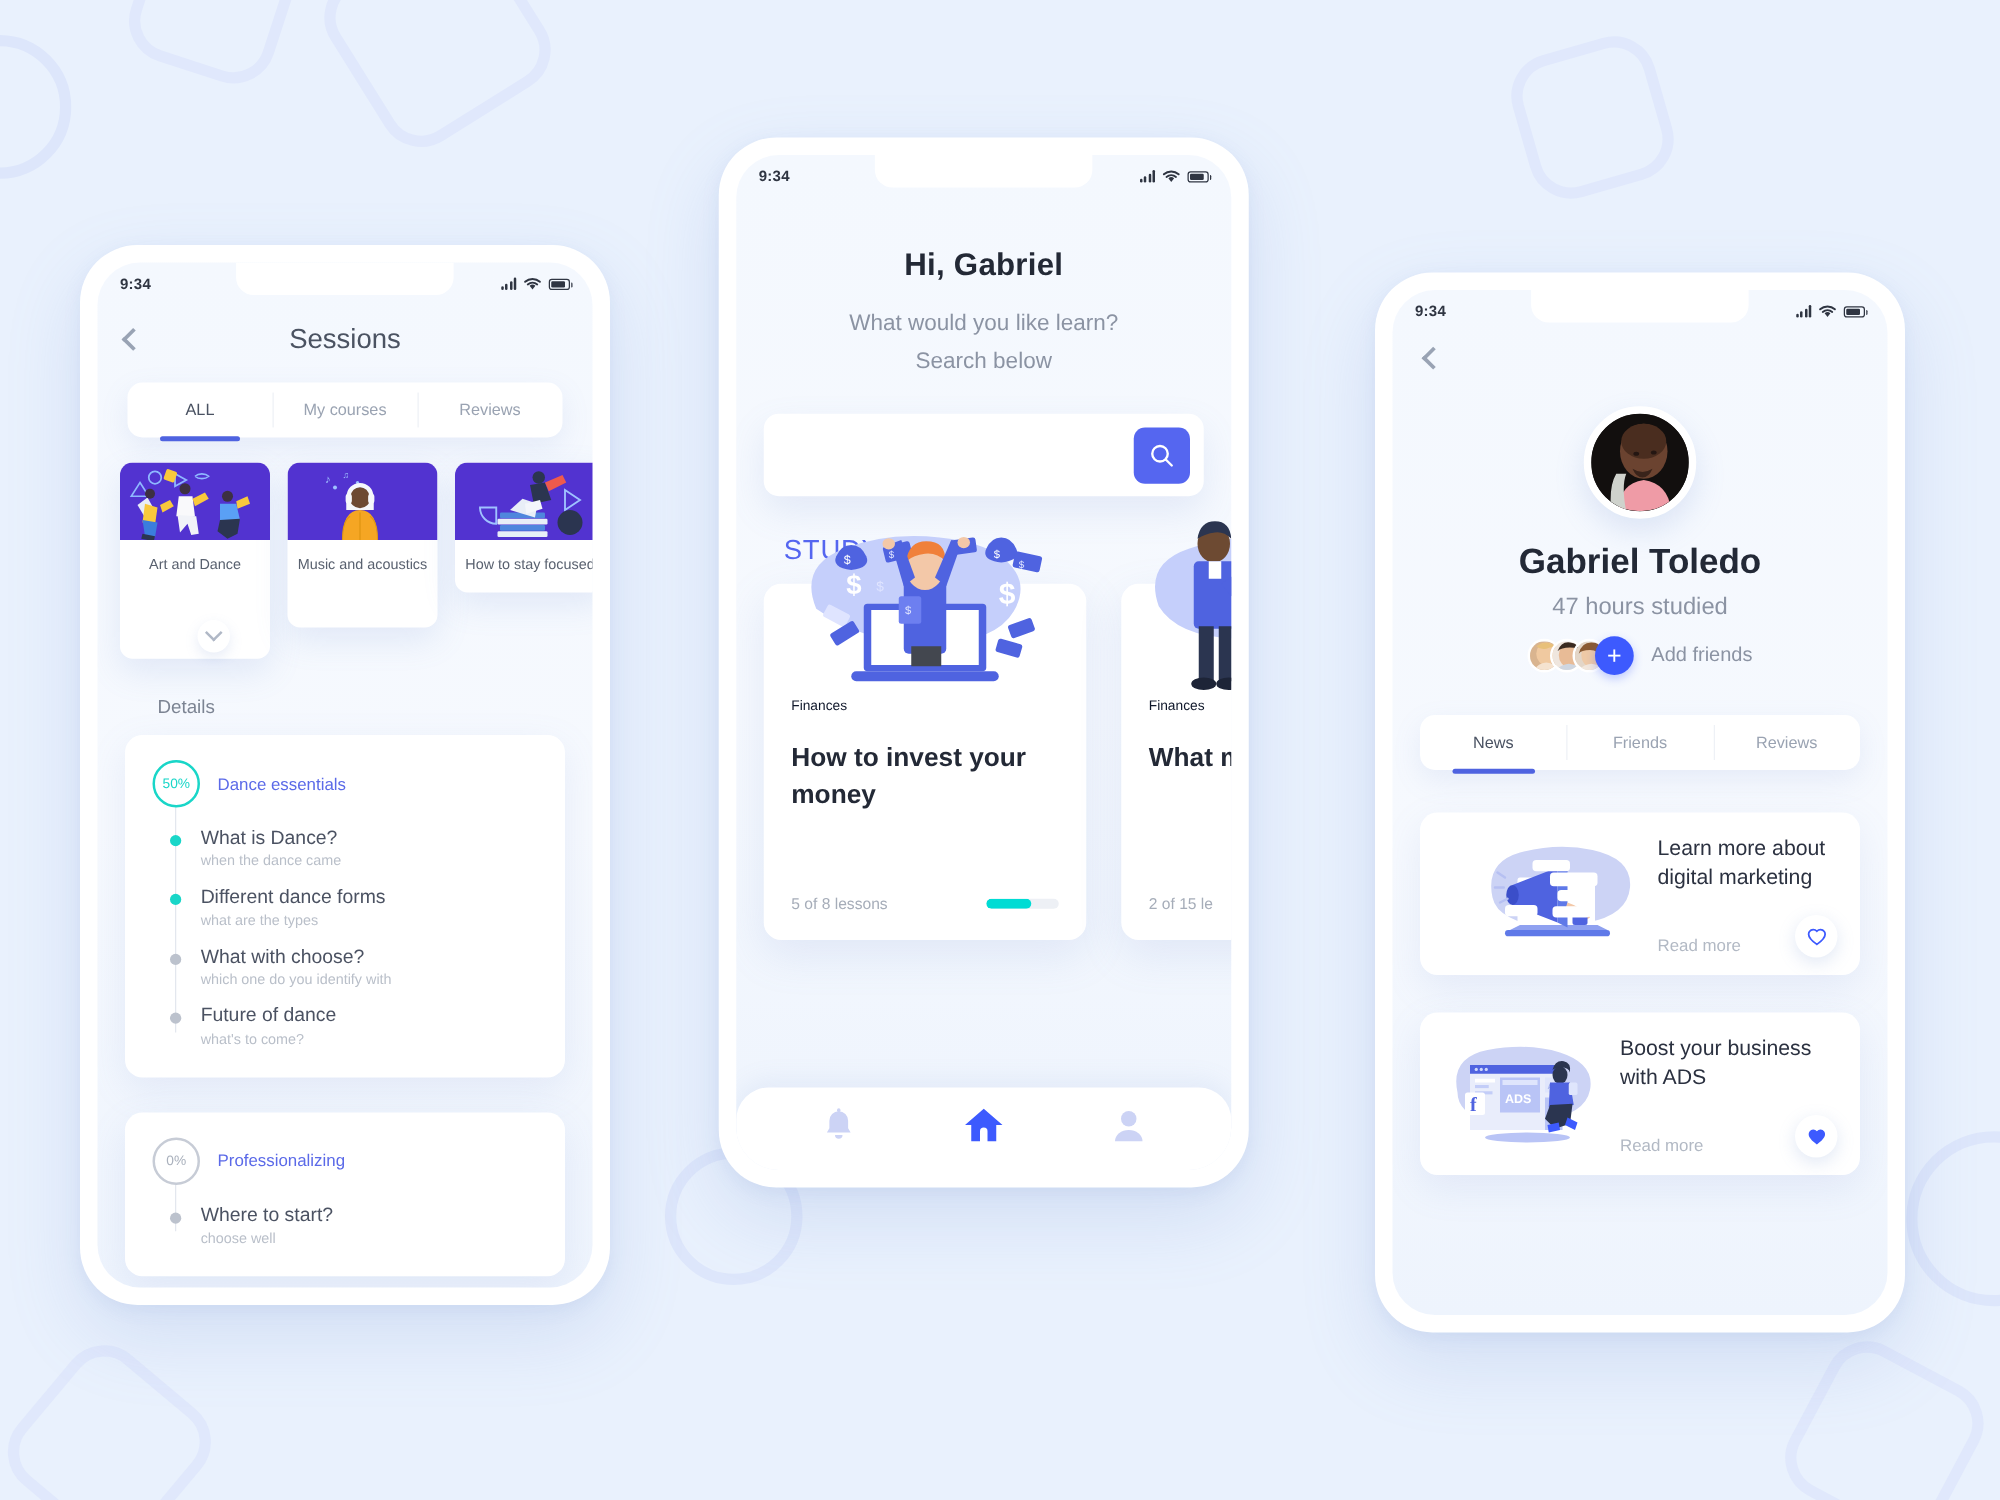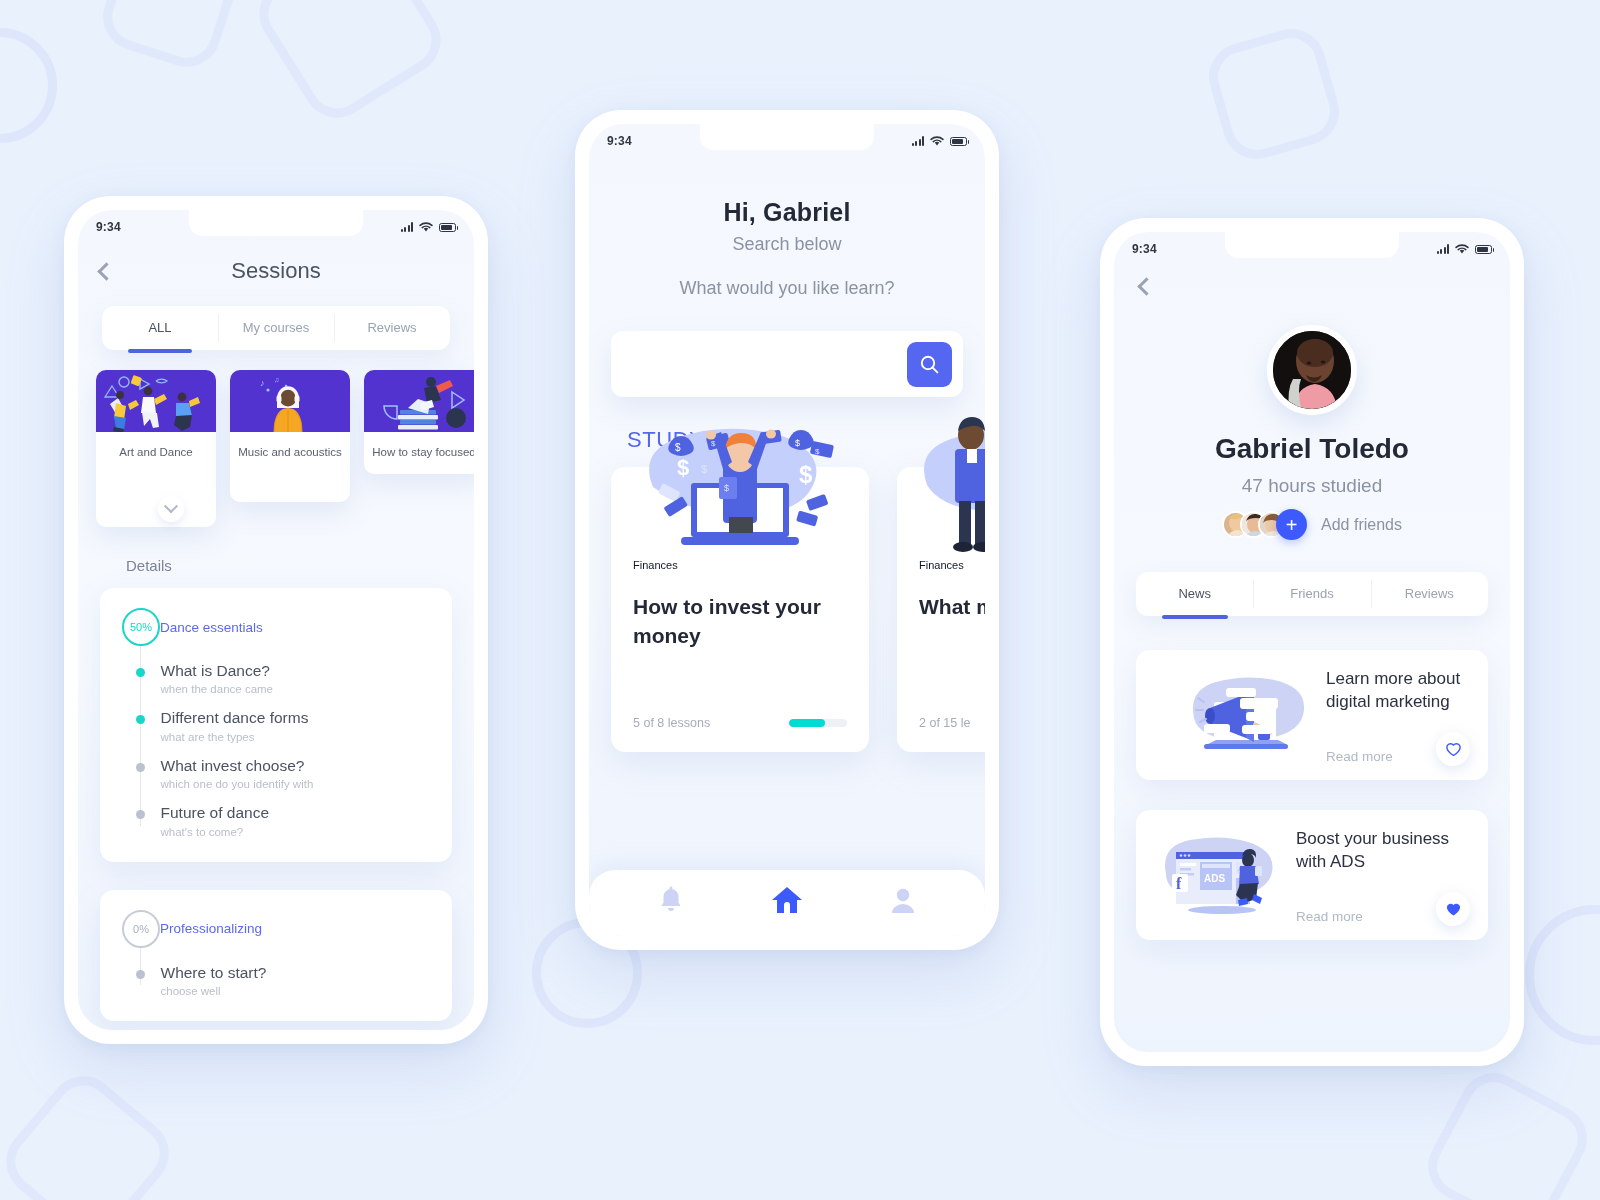--- a/index.html
+++ b/index.html
@@ -99,21 +99,21 @@
     display:flex;align-items:center;justify-content:center;
   }
   .chev-down::after{content:"";width:8px;height:8px;border-right:2px solid #b0b8c6;border-bottom:2px solid #b0b8c6;transform:rotate(45deg) translate(-2px,-2px);}
   .details-label { padding: 10px 0 0 48px; font-size: 15px; color:#7c8493; }
 
   .lesson-card {
     margin: 14px 22px 0; background:#fff; border-radius:14px;
     box-shadow: 0 10px 30px rgba(120,150,210,0.13);
     padding: 20px 22px 22px;
   }
-  .mod-head { display:flex; align-items:center; position:relative; }
+  .mod-head { display:flex; align-items:center; gap:14px; position:relative; }
   .pct {
     width:38px;height:38px;border-radius:50%;display:flex;align-items:center;justify-content:center;
     font-size:11px; flex:none; background:#fff; position:relative; z-index:2;
   }
   .pct.done { border:2px solid #19d6c8; color:#19d6c8; }
   .pct.zero { border:2px solid #c7ccd6; color:#a9b0bc; }
   .mod-name { font-size:13.5px; color:#5b6ae8; }
   .mod-name.zero { color:#5b6ae8; }
 
   .lessons { position:relative; margin-top:4px; }
@@ -334,21 +334,21 @@
           <div class="lesson">
             <div class="dot on"></div>
             <div>
               <div class="l-title">Different dance forms</div>
               <div class="l-sub">what are the types</div>
             </div>
           </div>
           <div class="lesson">
             <div class="dot off"></div>
             <div>
-              <div class="l-title">What invest choose?</div>
+              <div class="l-title">What with choose?</div>
               <div class="l-sub">which one do you identify with</div>
             </div>
           </div>
           <div class="lesson">
             <div class="dot off"></div>
             <div>
               <div class="l-title">Future of dance</div>
               <div class="l-sub">what's to come?</div>
             </div>
           </div>
@@ -392,22 +392,22 @@
               <path d="M1.1 3.4 A8.8 8.8 0 0 1 12.9 3.4" stroke="#2f3542" stroke-width="1.6" fill="none" stroke-linecap="round"></path>
               <path d="M3.2 5.6 A5.8 5.8 0 0 1 10.8 5.6" stroke="#2f3542" stroke-width="1.5" fill="none" stroke-linecap="round"></path>
             </svg>
           <div class="batt">
               <i></i>
             </div>
         </div>
       </div>
 
       <div class="greet">Hi, Gabriel</div>
+      <div class="sub">What would you like learn?</div>
       <div class="sub" style="margin-top:4px;">Search below</div>
-      <div class="sub">What would you like learn?</div>
 
       <div class="searchwrap">
         <input class="search-input" value="" placeholder="" style="">
         <div class="search-btn">
           <svg width="21" height="21" viewBox="0 0 21 21">
             <circle cx="9" cy="9" r="6.2" fill="none" stroke="#fff" stroke-width="1.9"></circle>
             <path d="M13.6 13.6 L18.4 18.4" stroke="#fff" stroke-width="1.9" stroke-linecap="round"></path>
           </svg>
         </div>
       </div>

